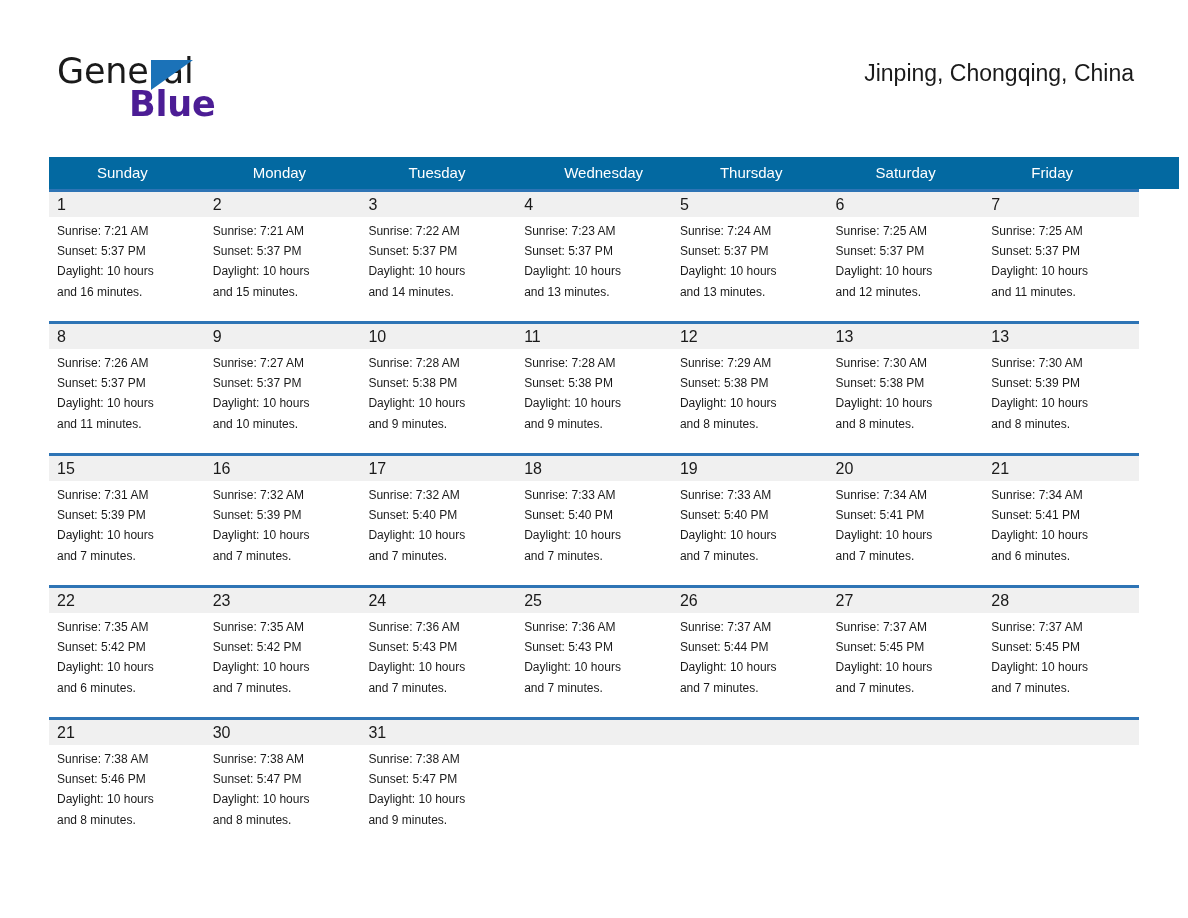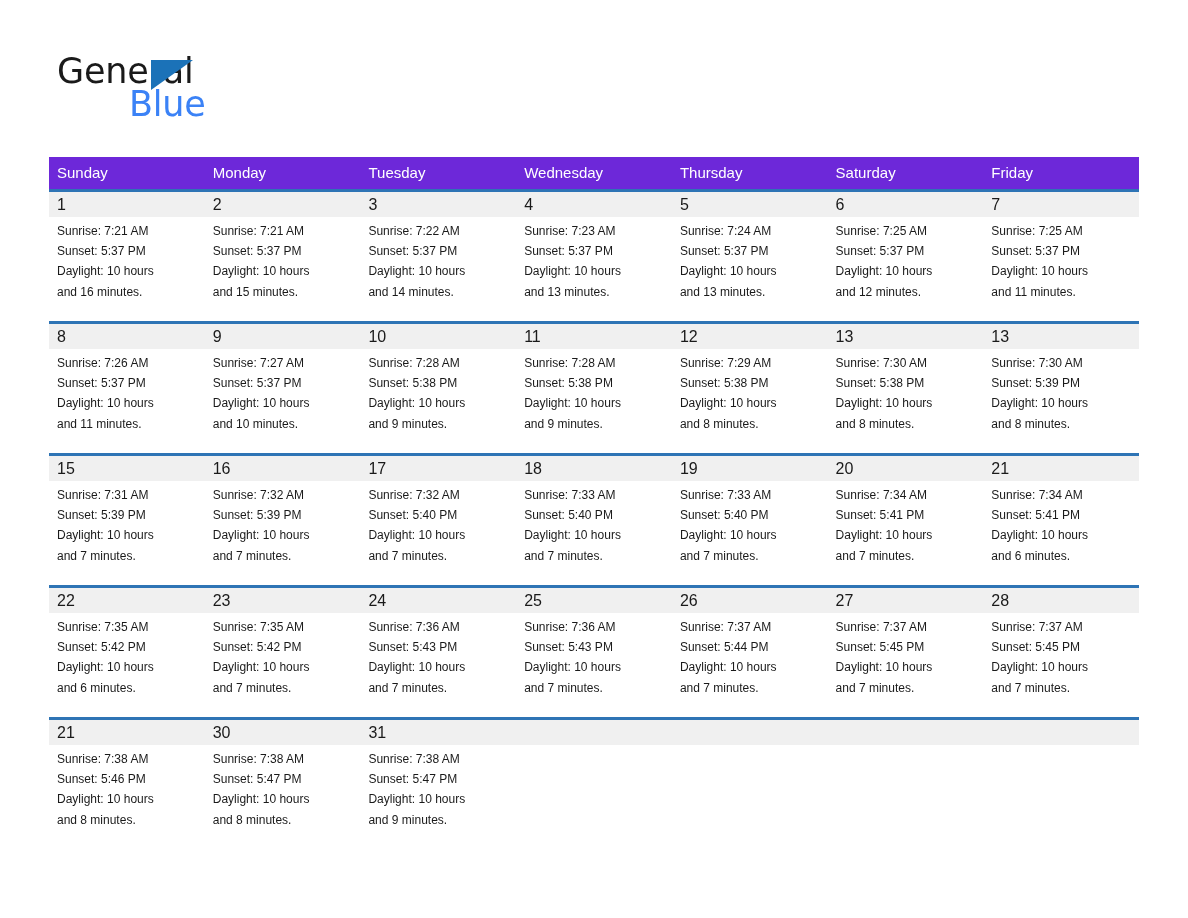--- a/index.html
+++ b/index.html
@@ -56,23 +56,23 @@
     border-left: 42px solid #1b72b8;
     border-bottom: 30px solid transparent;
   }
   .logo-blue {
     position: absolute;
     left: 72px;
     top: 33px;
     font-size: 35px;
     line-height: 38px;
     letter-spacing: -0.2px;
-    color: #3b82f6;
+    color: #4c1d95;
     font-family: "DejaVu Sans", sans-serif;
-    font-weight: 400;
+    font-weight: 700;
   }
   .title-block {
     position: absolute;
     right: 54px;
     top: 48px;
     text-align: right;
   }
   .cal-title {
     font-size: 42px;
     line-height: 50px;
@@ -93,22 +93,23 @@
   
   .calendar {
     position: absolute;
     left: 49px;
     top: 157px;
     width: 1090px;
   }
   .weekday-row {
     display: flex;
     width: 100%;
-    background: #6d28d9;
+    background: #0369a1;
     height: 32px;
+    padding-left: 40px;
   }
   .weekday {
     flex: 1 1 0;
     box-sizing: border-box;
     padding: 6px 0 0 8px;
     font-size: 15px;
     line-height: 19px;
     color: #ffffff;
     font-weight: 400;
     overflow: hidden;
@@ -172,20 +173,21 @@
 
   <div class="header">
 
     <div class="logo">
       <span class="logo-general">General</span>
       <span class="logo-tri"></span>
       <span class="logo-blue">Blue</span>
     </div>
 
     <div class="title-block">
+      <div class="cal-subtitle">Jinping, Chongqing, China</div>
     </div>
 
   </div>
 
   <div class="calendar">
 
     <div class="weekday-row">
       <div class="weekday">Sunday</div>
       <div class="weekday">Monday</div>
       <div class="weekday">Tuesday</div>

